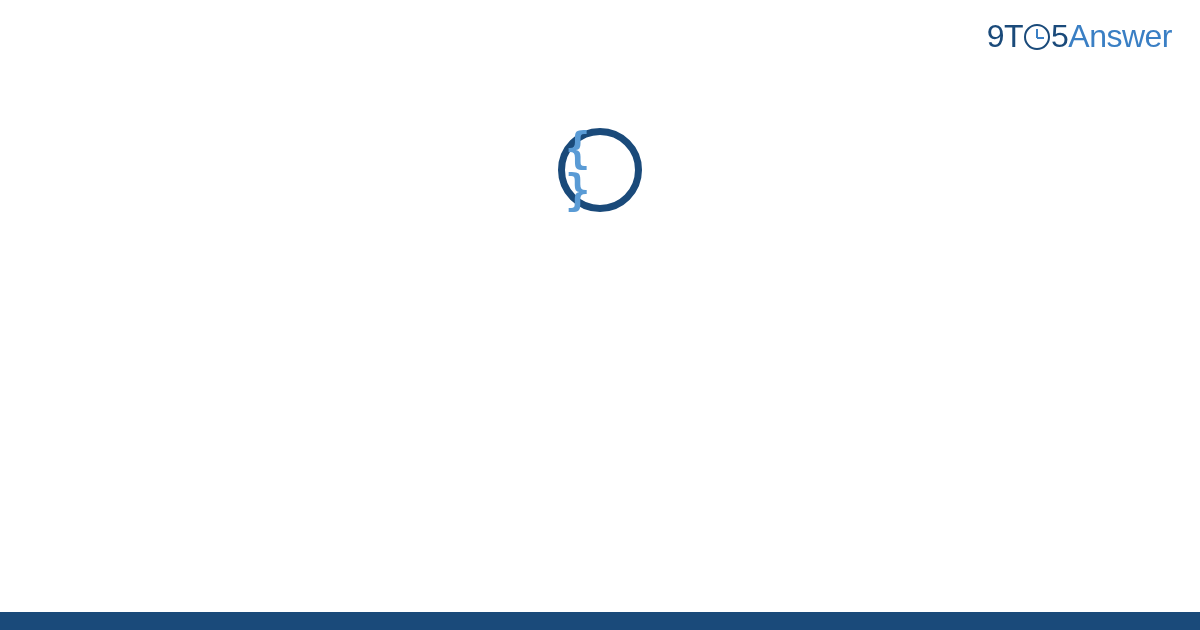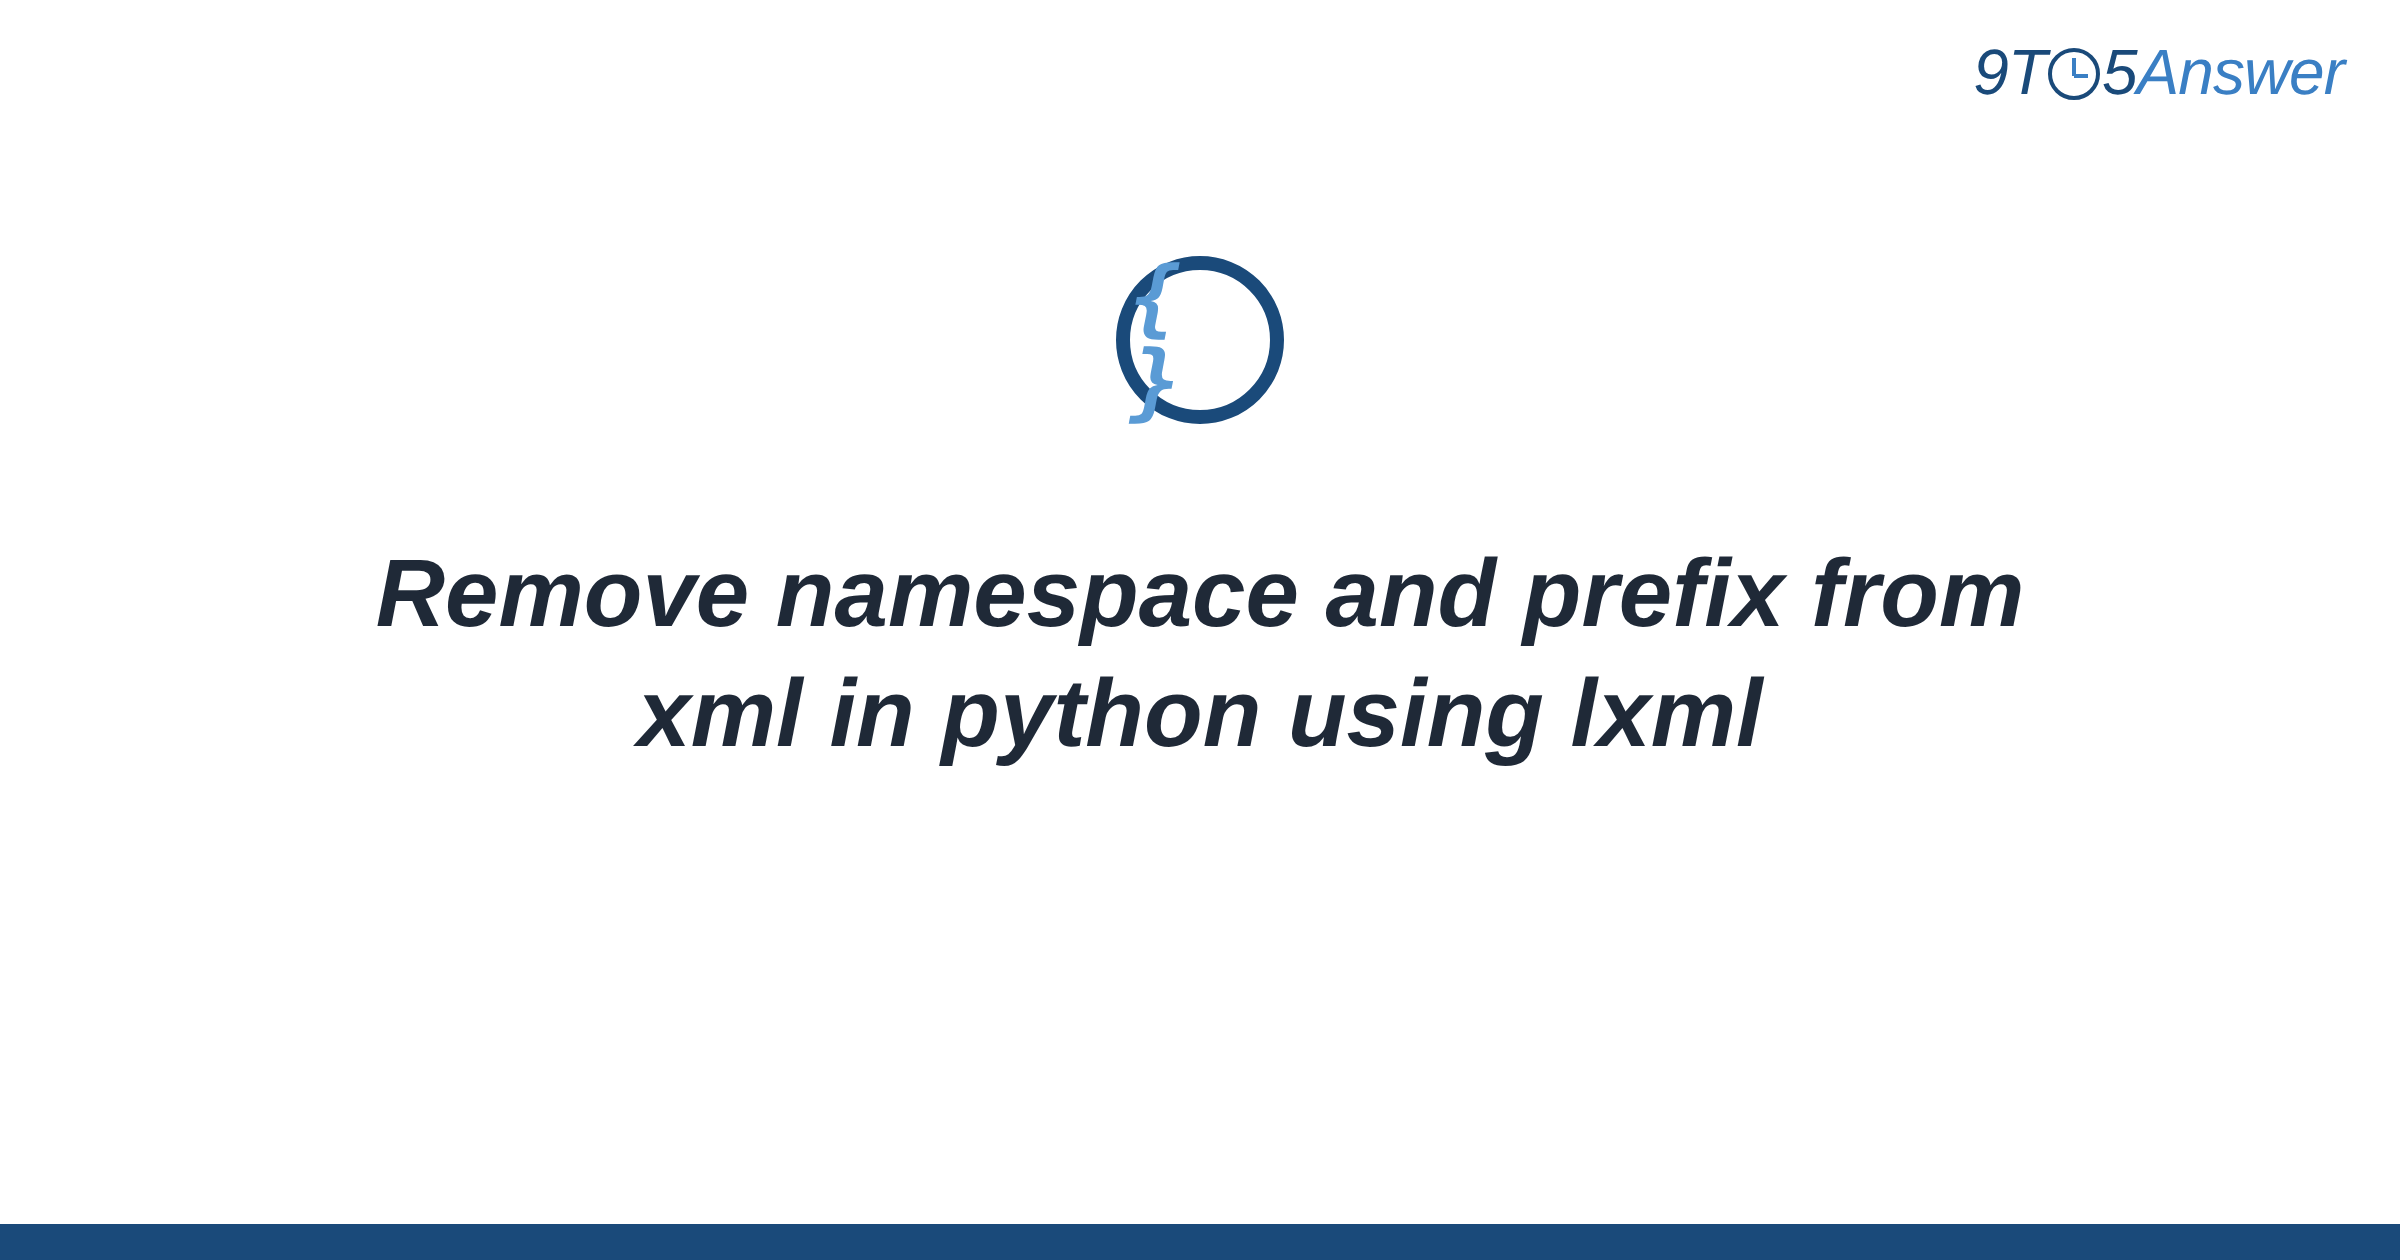--- a/index.html
+++ b/index.html
@@ -1,19 +1,18 @@
 <!DOCTYPE html>
 <html><head>
   <meta charset="utf-8">
   <style>
     * {
       margin: 0;
       padding: 0;
       box-sizing: border-box;
-      font-style: italic;
     }
     body {
       width: 1200px;
       height: 630px;
       font-family: -apple-system, BlinkMacSystemFont, "Segoe UI", Helvetica, Arial, sans-serif;
       background: #ffffff;
       position: relative;
       overflow: hidden;
     }
     .logo {
@@ -118,16 +117,15 @@
 <body>
 
 <div class="logo">
   <span class="nine">9</span><span class="t">T</span><span class="clock"></span><span class="five">5</span><span class="answer">Answer</span>
 </div>
 
 <div class="content">
   <div class="icon-circle">
     <span class="icon-braces">{ }</span>
   </div>
-  <h1 class="title">Remove namespace and prefix from xml in python using lxml</h1>
 </div>
 
 <div class="footer-bar"></div>
 
 </body></html>

